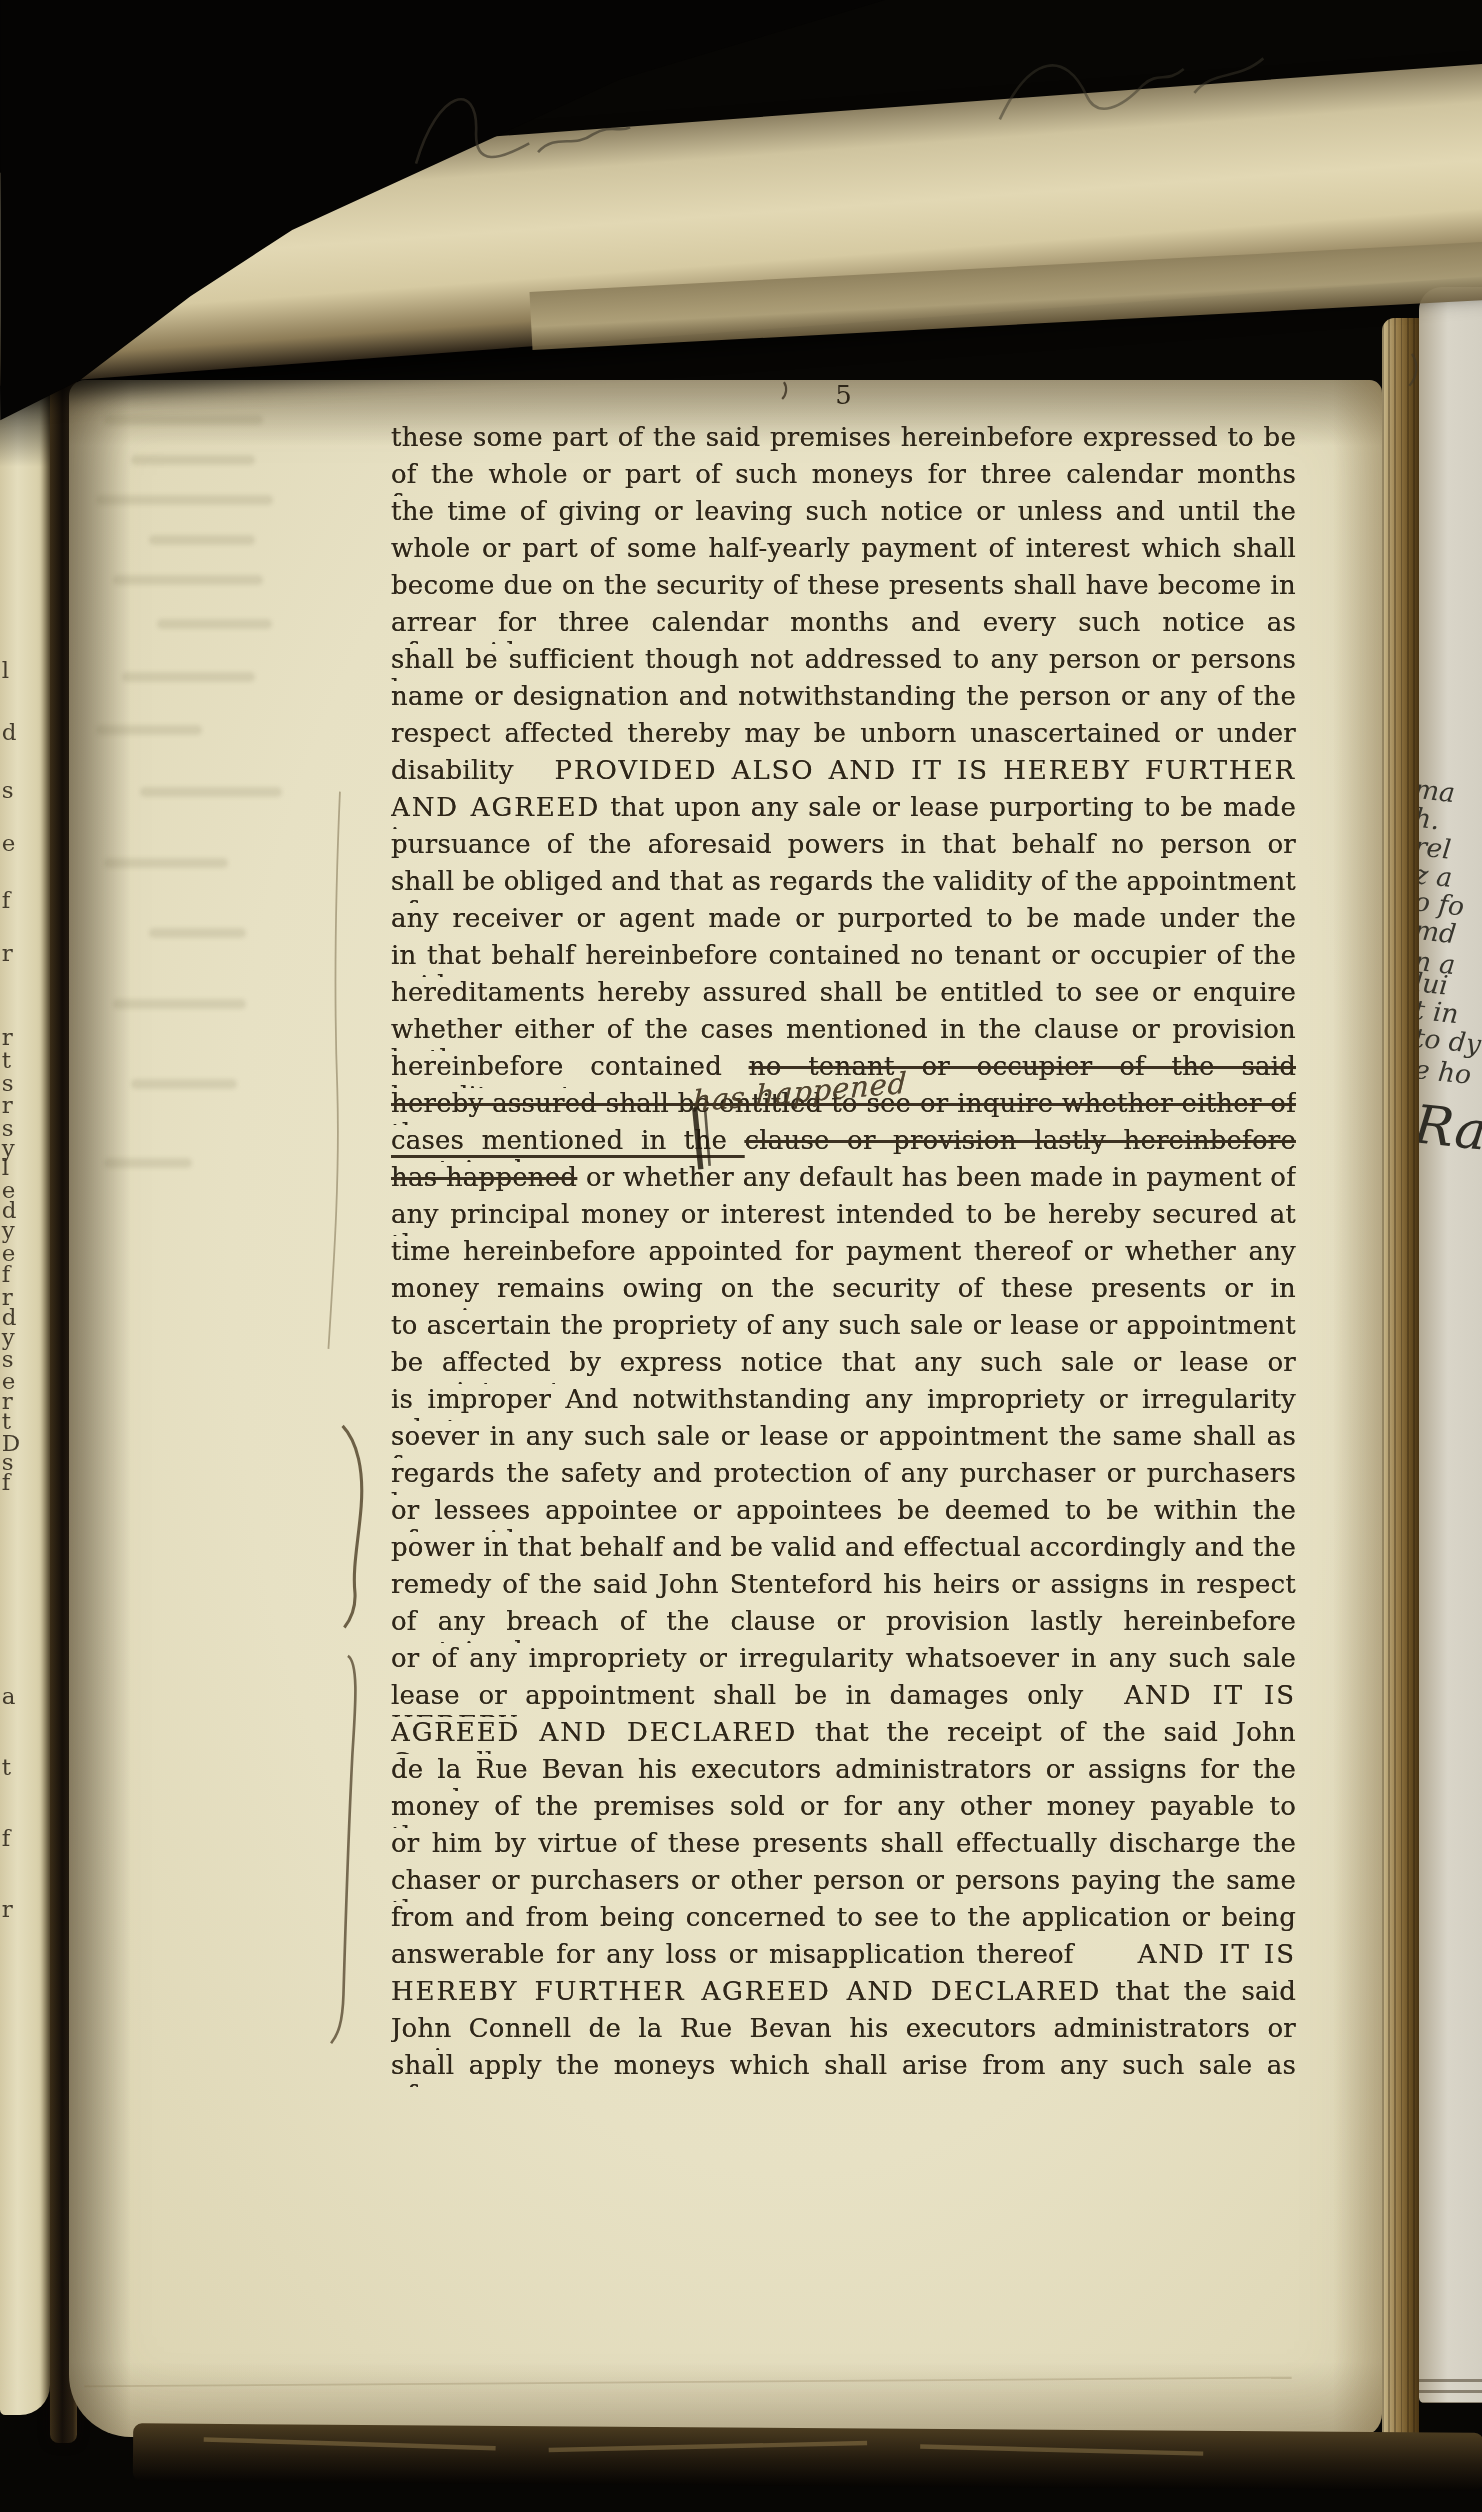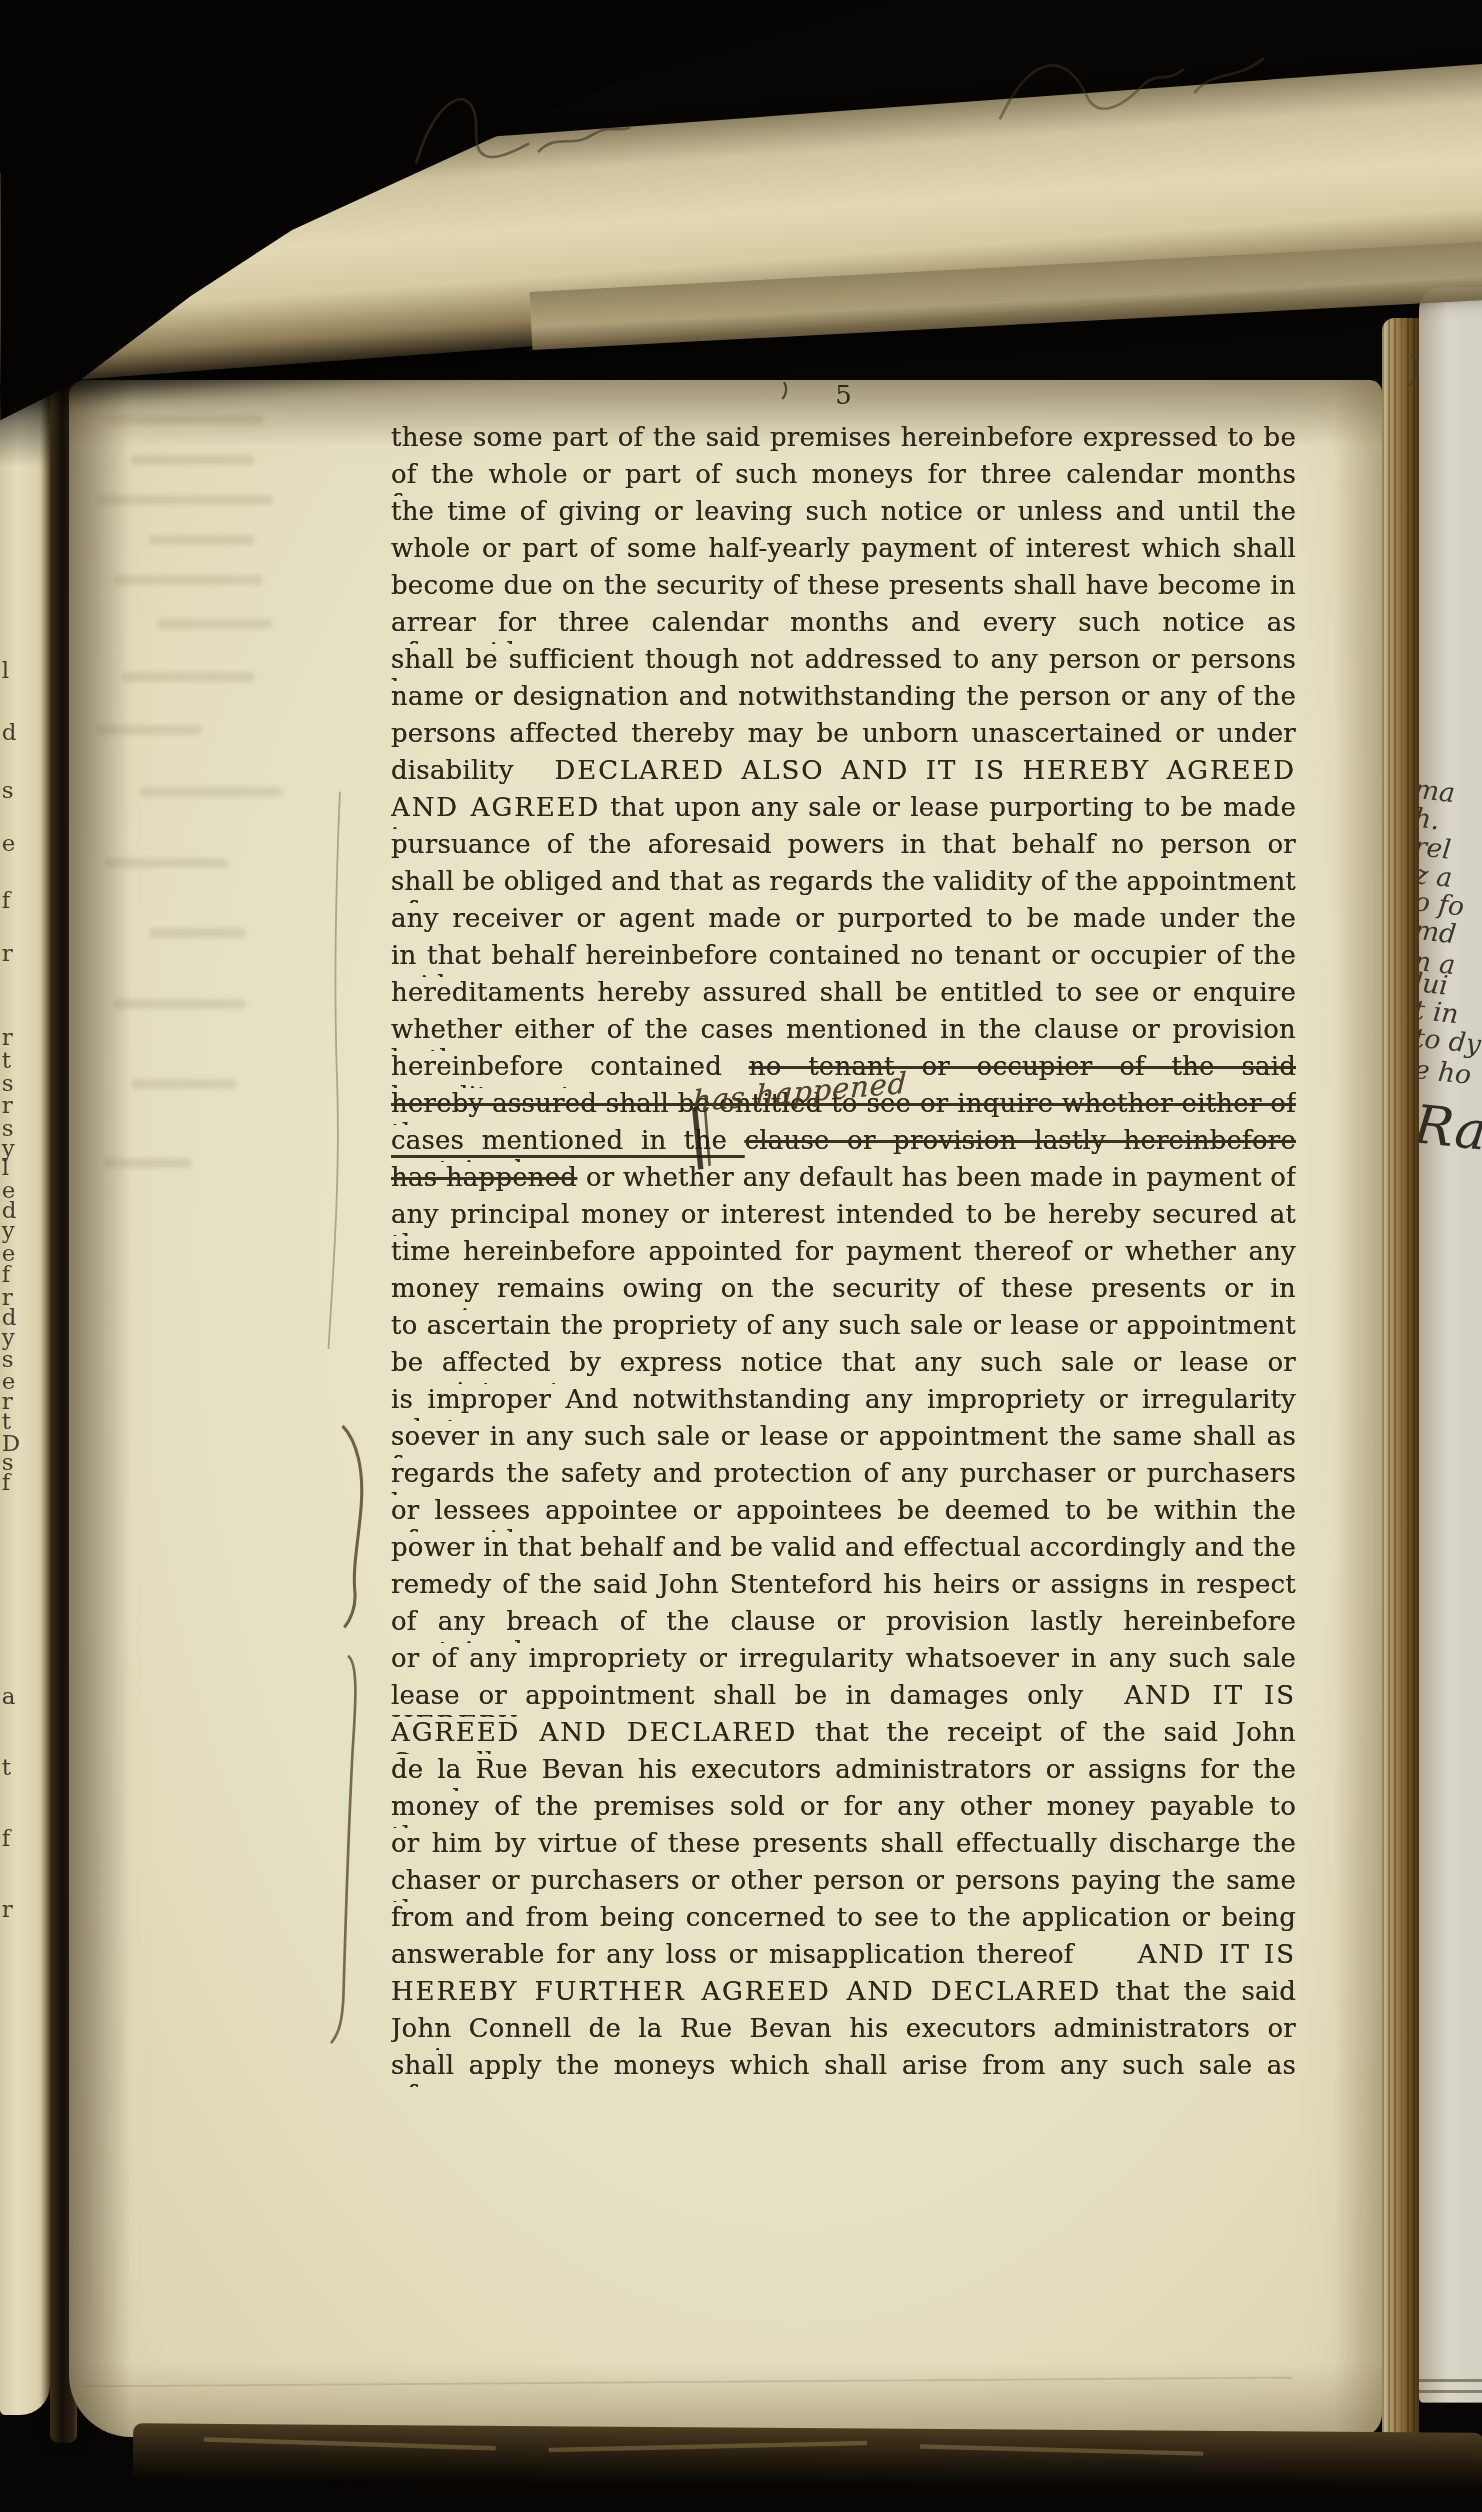--- a/index.html
+++ b/index.html
@@ -149,22 +149,22 @@
     <div class="textblock" id="textblock">
       <div class="hand-insert">has happened</div>
     <div class="line"><span class="seg-n">these some part of the said premises hereinbefore expressed to be</span></div>
         <div class="line"><span class="seg-n">of the whole or part of such moneys for three calendar months from</span></div>
         <div class="line"><span class="seg-n">the time of giving or leaving such notice or unless and until the</span></div>
         <div class="line"><span class="seg-n">whole or part of some half-yearly payment of interest which shall</span></div>
         <div class="line"><span class="seg-n">become due on the security of these presents shall have become in</span></div>
         <div class="line"><span class="seg-n">arrear for three calendar months and every such notice as aforesaid</span></div>
         <div class="line"><span class="seg-n">shall be sufficient though not addressed to any person or persons by</span></div>
         <div class="line"><span class="seg-n">name or designation and notwithstanding the person or any of the</span></div>
-        <div class="line"><span class="seg-n">persons affected thereby may be unborn unascertained or under</span></div>
-        <div class="line"><span class="seg-n">disability</span><span class="seg-g"></span><span class="seg-c">DECLARED ALSO AND IT IS HEREBY AGREED</span></div>
+        <div class="line"><span class="seg-n">respect affected thereby may be unborn unascertained or under</span></div>
+        <div class="line"><span class="seg-n">disability</span><span class="seg-g"></span><span class="seg-c">PROVIDED ALSO AND IT IS HEREBY FURTHER</span></div>
         <div class="line"><span class="seg-c">AND AGREED</span><span class="seg-n"> that upon any sale or lease purporting to be made in</span></div>
         <div class="line"><span class="seg-n">pursuance of the aforesaid powers in that behalf no person or persons</span></div>
         <div class="line"><span class="seg-n">shall be obliged and that as regards the validity of the appointment of</span></div>
         <div class="line"><span class="seg-n">any receiver or agent made or purported to be made under the power</span></div>
         <div class="line"><span class="seg-n">in that behalf hereinbefore contained no tenant or occupier of the said</span></div>
         <div class="line"><span class="seg-n">hereditaments hereby assured shall be entitled to see or enquire</span></div>
         <div class="line"><span class="seg-n">whether either of the cases mentioned in the clause or provision lastly</span></div>
         <div class="line"><span class="seg-n">hereinbefore contained </span><span class="seg-x">no tenant or occupier of the said hereditaments</span></div>
         <div class="line"><span class="seg-x">hereby assured shall be entitled to see or inquire whether either of the</span></div>
         <div class="line"><span class="seg-u">cases mentioned in the </span><span class="seg-x">clause or provision lastly hereinbefore contained</span></div>

